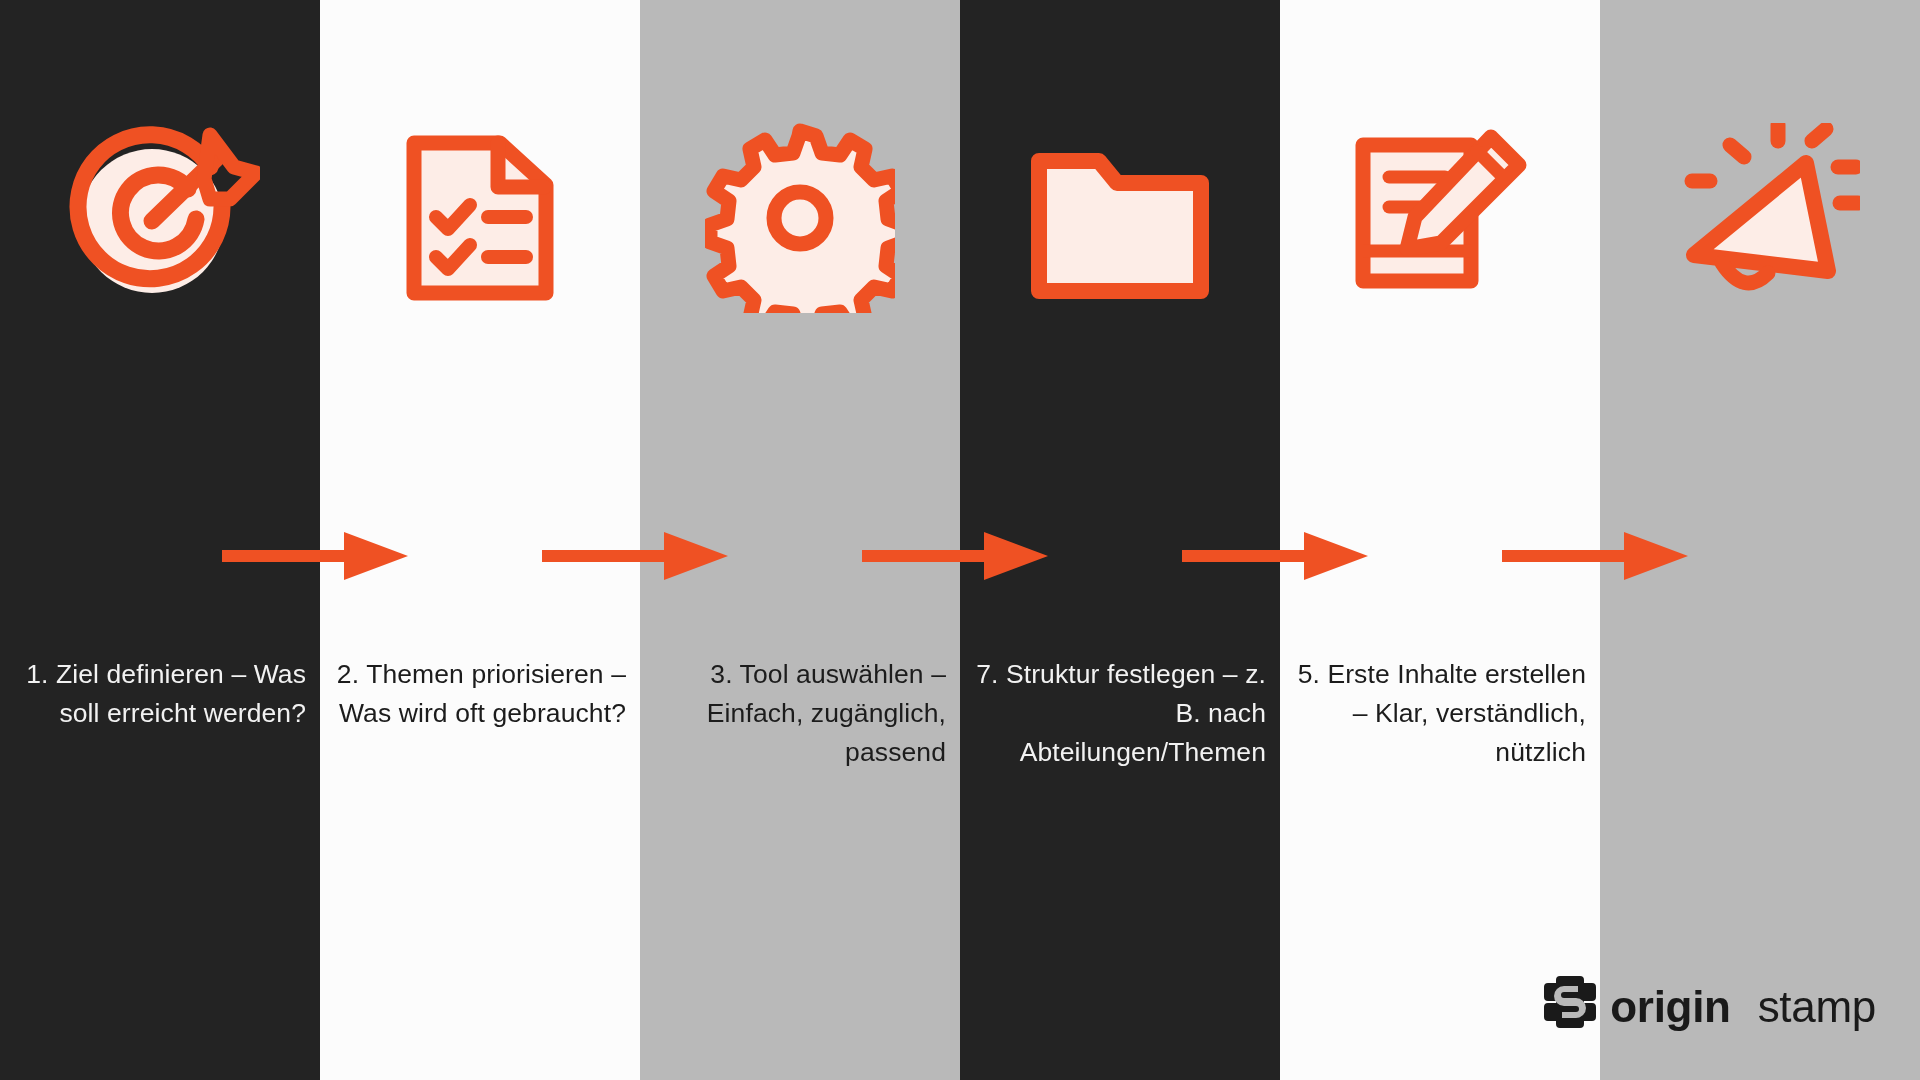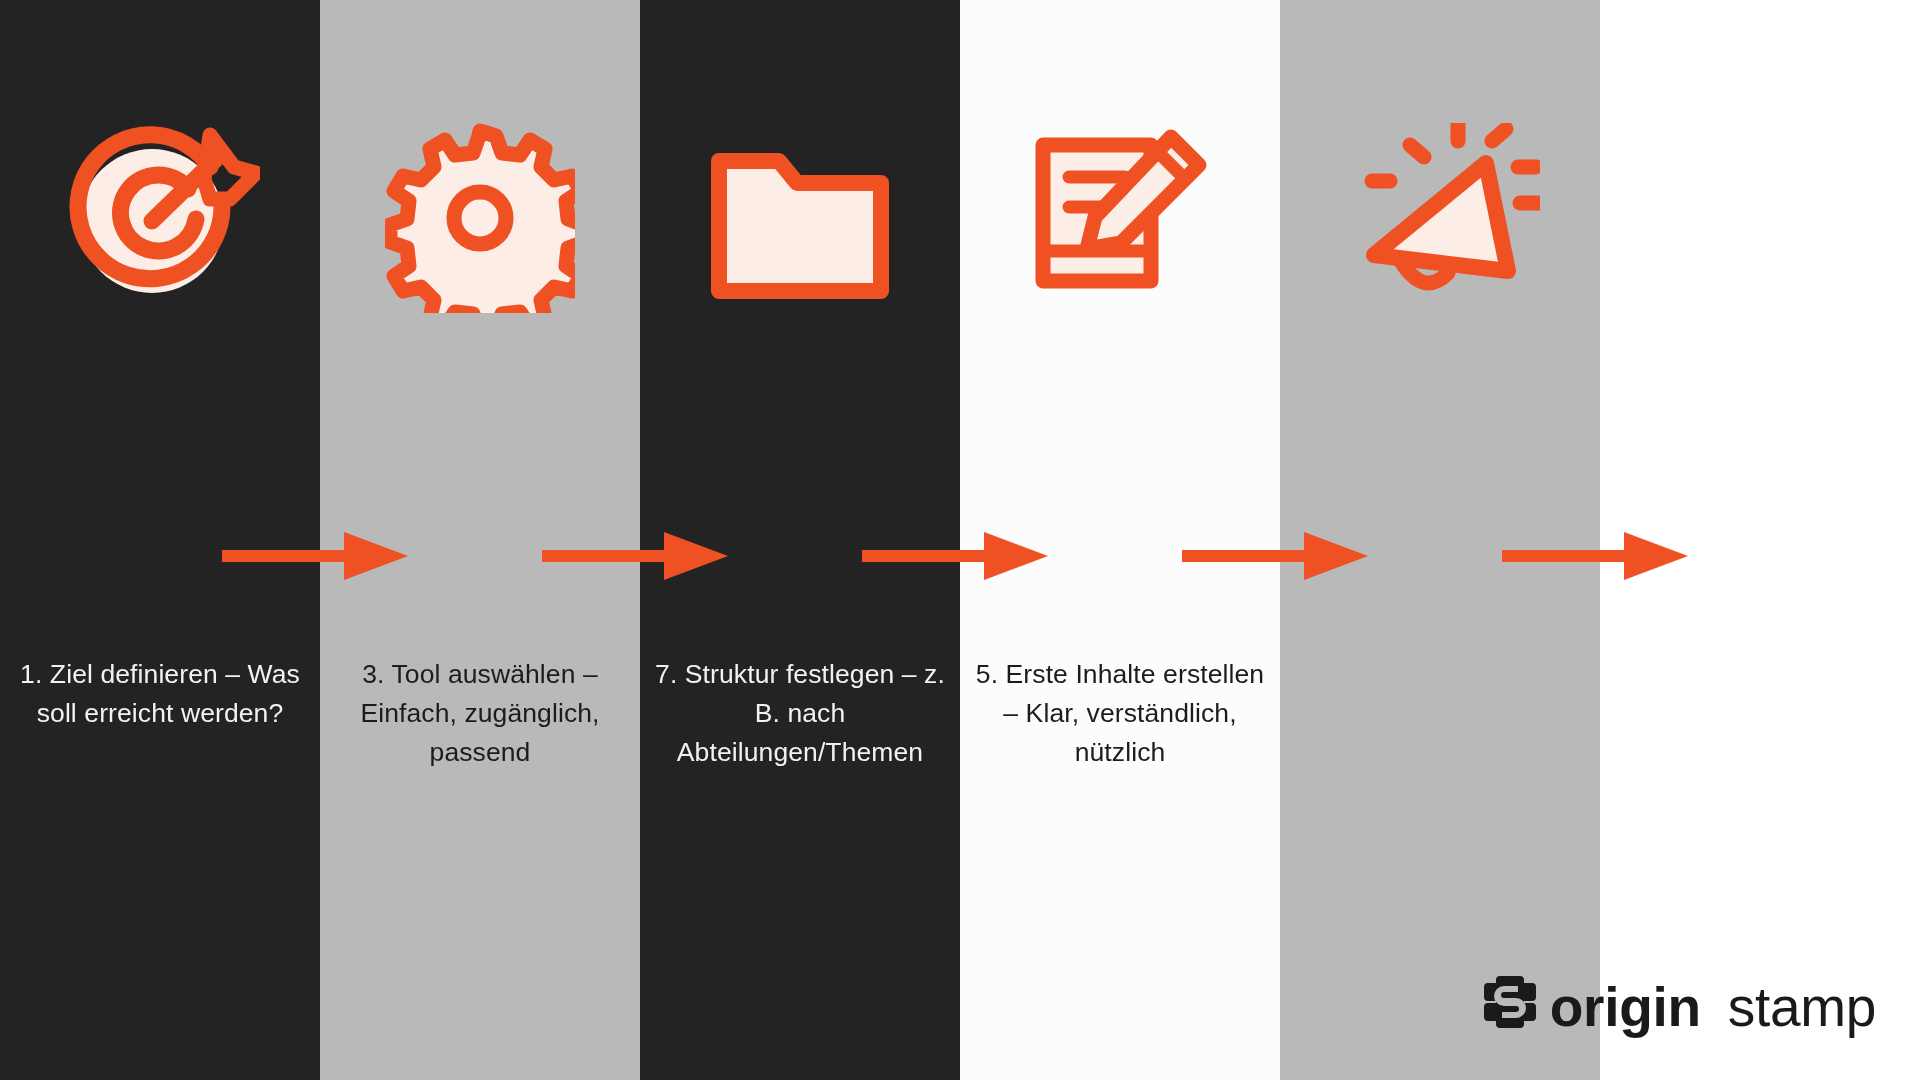--- a/index.html
+++ b/index.html
@@ -20,40 +20,40 @@
   .panel.gray{background:#b9b9b9;padding-left:10px;}
 
   .icon-slot{
     position:absolute;left:0;right:0;top:118px;height:200px;
     display:flex;align-items:center;justify-content:center;
   }
   .icon-slot svg{display:block;}
 
   .caption{
     position:absolute;left:14px;right:14px;top:655px;
-    text-align:center;
+    text-align:right;
     font-size:26.5px;
     line-height:39px;
     letter-spacing:.1px;
     font-weight:400;
   }
   .panel.dark .caption{color:#f2f2f2;}
   .panel.light .caption{color:#1c1c1c;}
   .panel.gray .caption{color:#1c1c1c;}
 
   .arrow-layer{position:absolute;left:0;top:0;width:1920px;height:1080px;pointer-events:none;}
   .arrow{position:absolute;top:528px;}
 
   .logo{
     position:absolute;right:44px;bottom:40px;
     display:flex;align-items:center;gap:12px;
   }
   .logo-mark{display:block;}
   .logo-text{
-    font-size:55px;line-height:1;color:#1a1a1a;letter-spacing:-.3px;
+    font-size:44px;line-height:1;color:#1a1a1a;letter-spacing:-.3px;
     display:flex;align-items:baseline;
   }
   .logo-origin{font-weight:700;}
   .logo-stamp{font-weight:400;margin-left:27px;}
 </style>
 </head>
 <body>
 
 <div class="board">
 
@@ -63,20 +63,34 @@
         <circle cx="92" cy="98" r="72" fill="#FDEDE7"></circle>
         <path d="M150 44 A72 72 0 1 0 162 84" fill="none" stroke="#EF5123" stroke-width="17" stroke-linecap="round"></path>
         <path d="M128 66 A38 38 0 1 0 136 96" fill="none" stroke="#EF5123" stroke-width="17" stroke-linecap="round"></path>
         <path d="M92 98 L156 36" fill="none" stroke="#EF5123" stroke-width="17" stroke-linecap="round"></path>
         <path d="M150 12 L174 44 L196 50 L170 76 L150 76 L144 56 Z" fill="none" stroke="#EF5123" stroke-width="15" stroke-linejoin="round"></path>
       </svg>
     </div>
     <div class="caption">1. Ziel definieren – Was soll erreicht werden?</div>
   </div>
 
+  <div class="panel light">
+    <div class="icon-slot">
+      <svg width="180" height="190" viewBox="0 0 180 190">
+        <path d="M24 20 H110 L156 62 V170 H24 Z" fill="#FDEDE7"></path>
+        <path d="M24 20 H110 L156 62 V170 H24 Z" fill="none" stroke="#EF5123" stroke-width="15" stroke-linejoin="round"></path>
+        <path d="M108 20 V64 H154" fill="none" stroke="#EF5123" stroke-width="15" stroke-linejoin="round" stroke-linecap="round"></path>
+        <path d="M46 94 L58 106 L80 82" fill="none" stroke="#EF5123" stroke-width="14" stroke-linecap="round" stroke-linejoin="round"></path>
+        <path d="M98 94 H136" fill="none" stroke="#EF5123" stroke-width="14" stroke-linecap="round"></path>
+        <path d="M46 134 L58 146 L80 122" fill="none" stroke="#EF5123" stroke-width="14" stroke-linecap="round" stroke-linejoin="round"></path>
+        <path d="M98 134 H136" fill="none" stroke="#EF5123" stroke-width="14" stroke-linecap="round"></path>
+      </svg>
+    </div>
+    <div class="caption">2. Themen priorisieren – Was wird oft gebraucht?</div>
+  </div>
 
   <div class="panel gray">
     <div class="icon-slot">
       <svg width="190" height="190" viewBox="0 0 190 190">
         <path d="M95 8
                  l16 5 6 17 18 2 10 -15 15 9 -4 18 13 13 18 -4 9 15 -15 10 2 18 17 6 0 17 -17 6 -2 18 15 10 -9 15 -18 -4 -13 13 4 18 -15 9 -10 -15 -18 2 -6 17 -17 0 -6 -17 -18 -2 -10 15 -15 -9 4 -18 -13 -13 -18 4 -9 -15 15 -10 -2 -18 -17 -6 0 -17 17 -6 2 -18 -15 -10 9 -15 18 4 13 -13 -4 -18 15 -9 10 15 18 -2 6 -17 z" fill="#FDEDE7" stroke="#EF5123" stroke-width="15" stroke-linejoin="round"></path>
         <circle cx="95" cy="95" r="26" fill="#FDEDE7" stroke="#EF5123" stroke-width="15"></circle>
       </svg>
     </div>
     <div class="caption">3. Tool auswählen – Einfach, zugänglich, passend</div>

